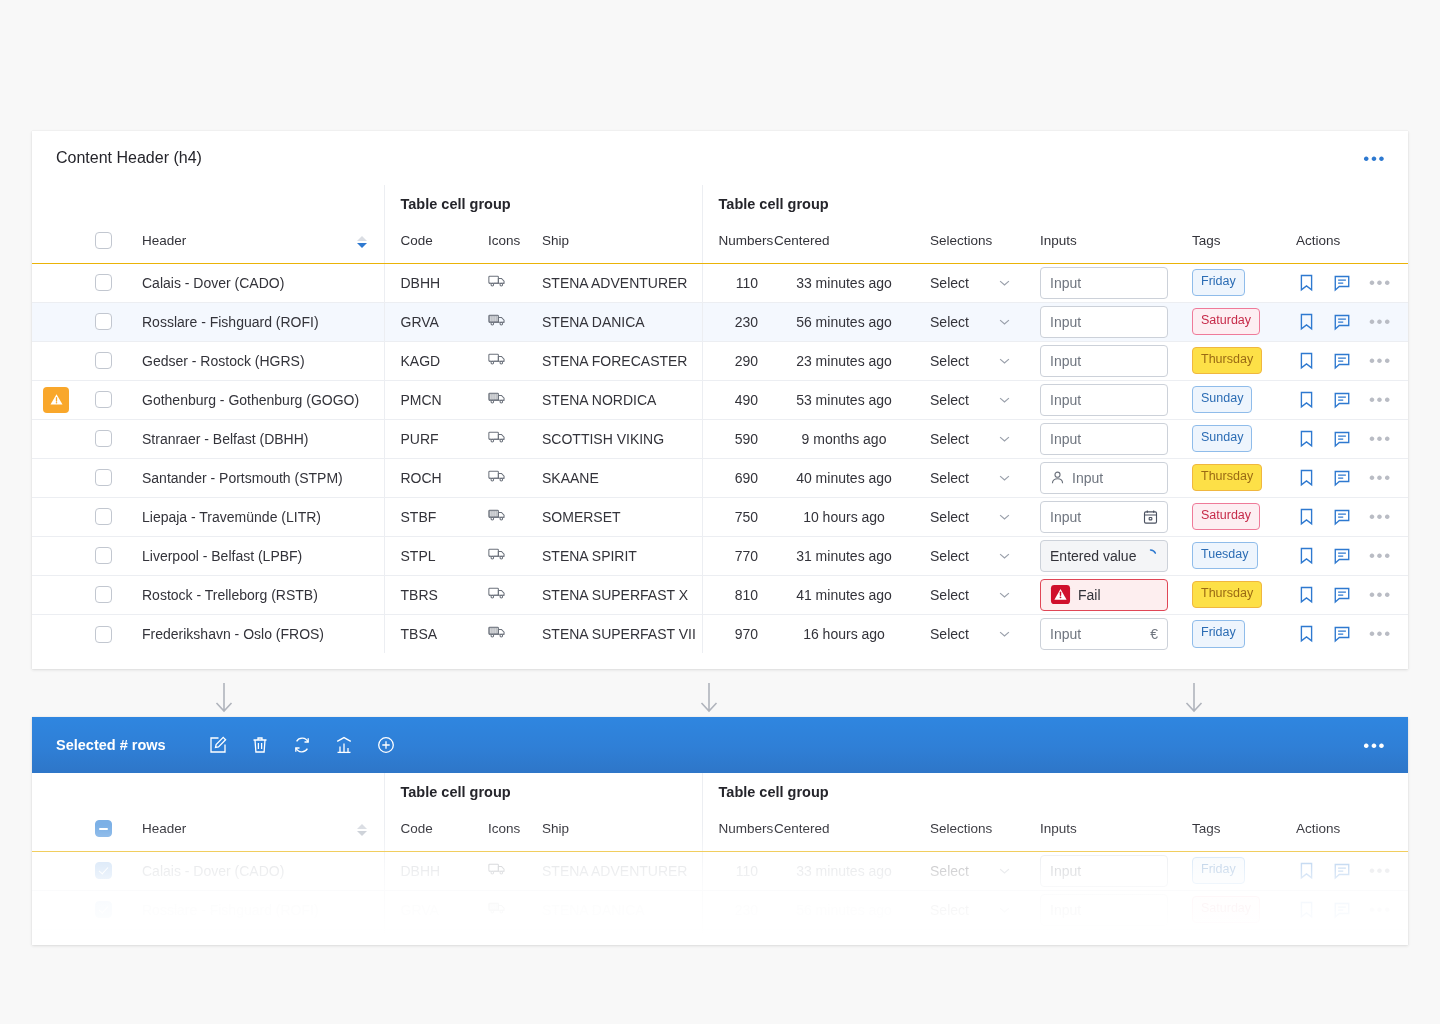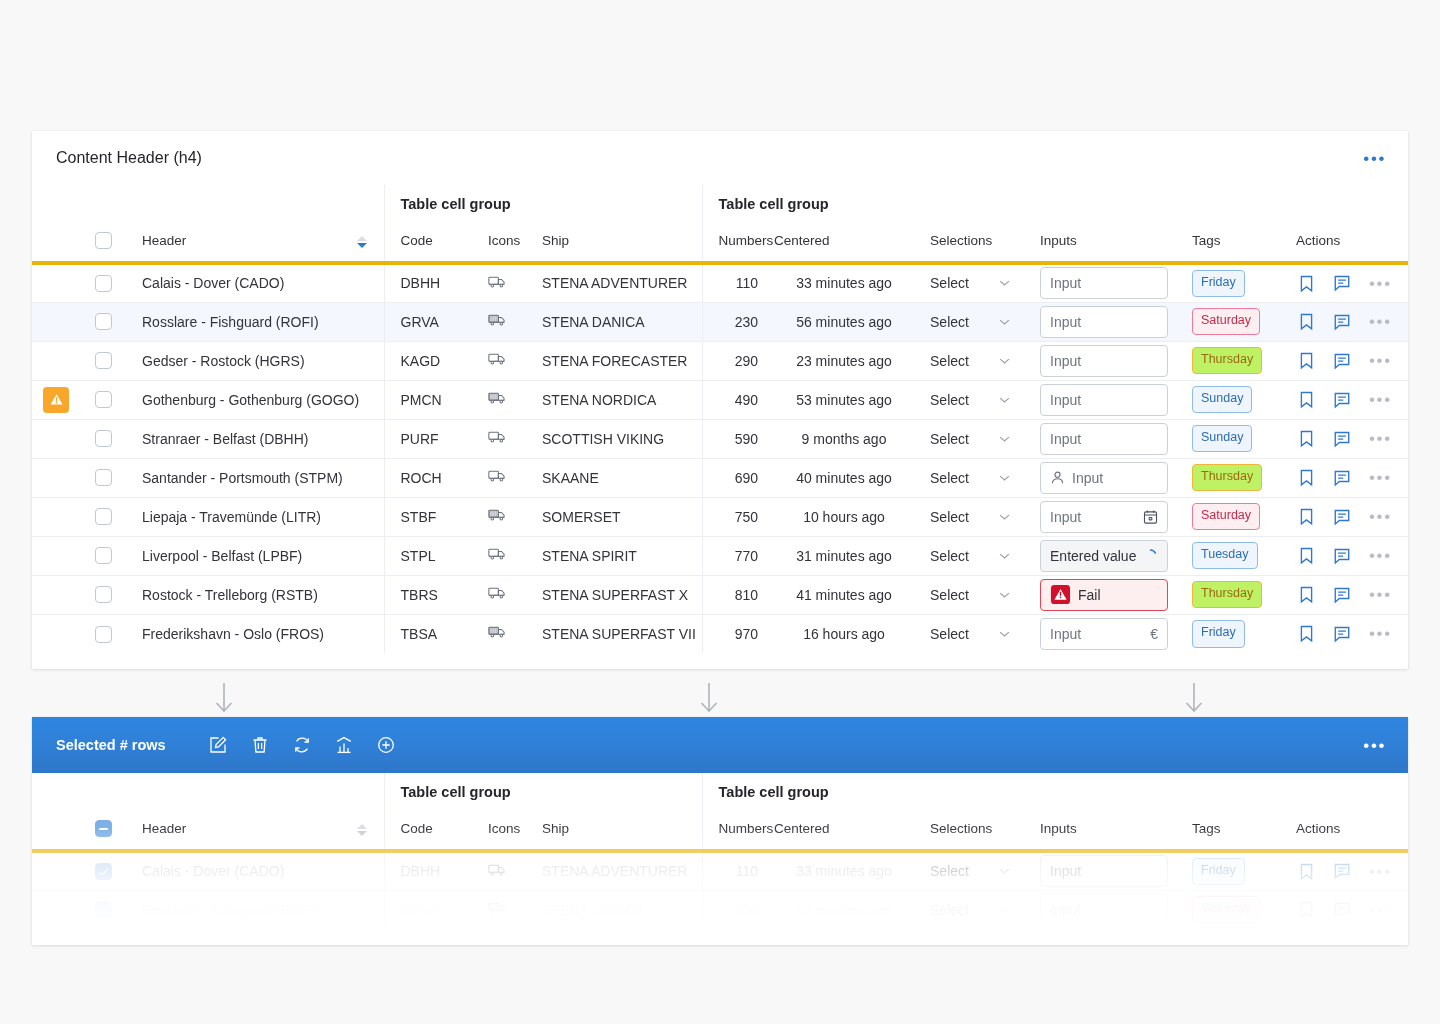--- a/index.html
+++ b/index.html
@@ -57,21 +57,21 @@
   tbody tr.alt { background: #f4f8fe; }
   td {
     font-size: 14px; color: #33333a; padding: 0 0 0 16px;
     white-space: nowrap; overflow: hidden;
   }
   td.num { text-align: right; padding-right: 16px; }
   td.ctr { text-align: center; padding-left: 0; }
   
   .sep-l { border-left: 1px solid #eceef2; }
   thead .sep-l { border-left: 1px solid #eceef2; }
-  thead tr.headrow th { border-bottom: 4px solid #eab308; }
+  thead tr.headrow th { border-bottom: 1px solid #eab308; }
 
   
   col.c-flag { width: 48px; }
   col.c-chk  { width: 46px; }
   col.c-hdr  { width: 258px; }
   col.c-code { width: 88px; }
   col.c-icon { width: 54px; }
   col.c-ship { width: 176px; }
   col.c-numb { width: 72px; }
   col.c-ctrd { width: 140px; }
@@ -133,21 +133,21 @@
   .inp.fail .ph { color: #33333a; }
   .eur { font-size: 14px; color: #6f757f; }
 
   
   .tag {
     display: inline-block; font-size: 12.5px; line-height: 1;
     padding: 5px 8px 8px; border-radius: 4px; border: 1px solid;
   }
   .tag.blue  { color: #2b6cb4; background: #eef5fd; border-color: #8fbcea; }
   .tag.pink  { color: #c62a49; background: #fdeef2; border-color: #ef7a99; }
-  .tag.amber { color: #9a6a14; background: #bef264; border-color: #f0b73f; }
+  .tag.amber { color: #9a6a14; background: #fde047; border-color: #f0b73f; }
 
   
   .acts { display: flex; align-items: center; gap: 18px; padding-left: 2px; }
   .acts svg { cursor: pointer; }
 
   
   .arrow { position: absolute; color: #b0b4bc; }
 
   
   .toolbar {

